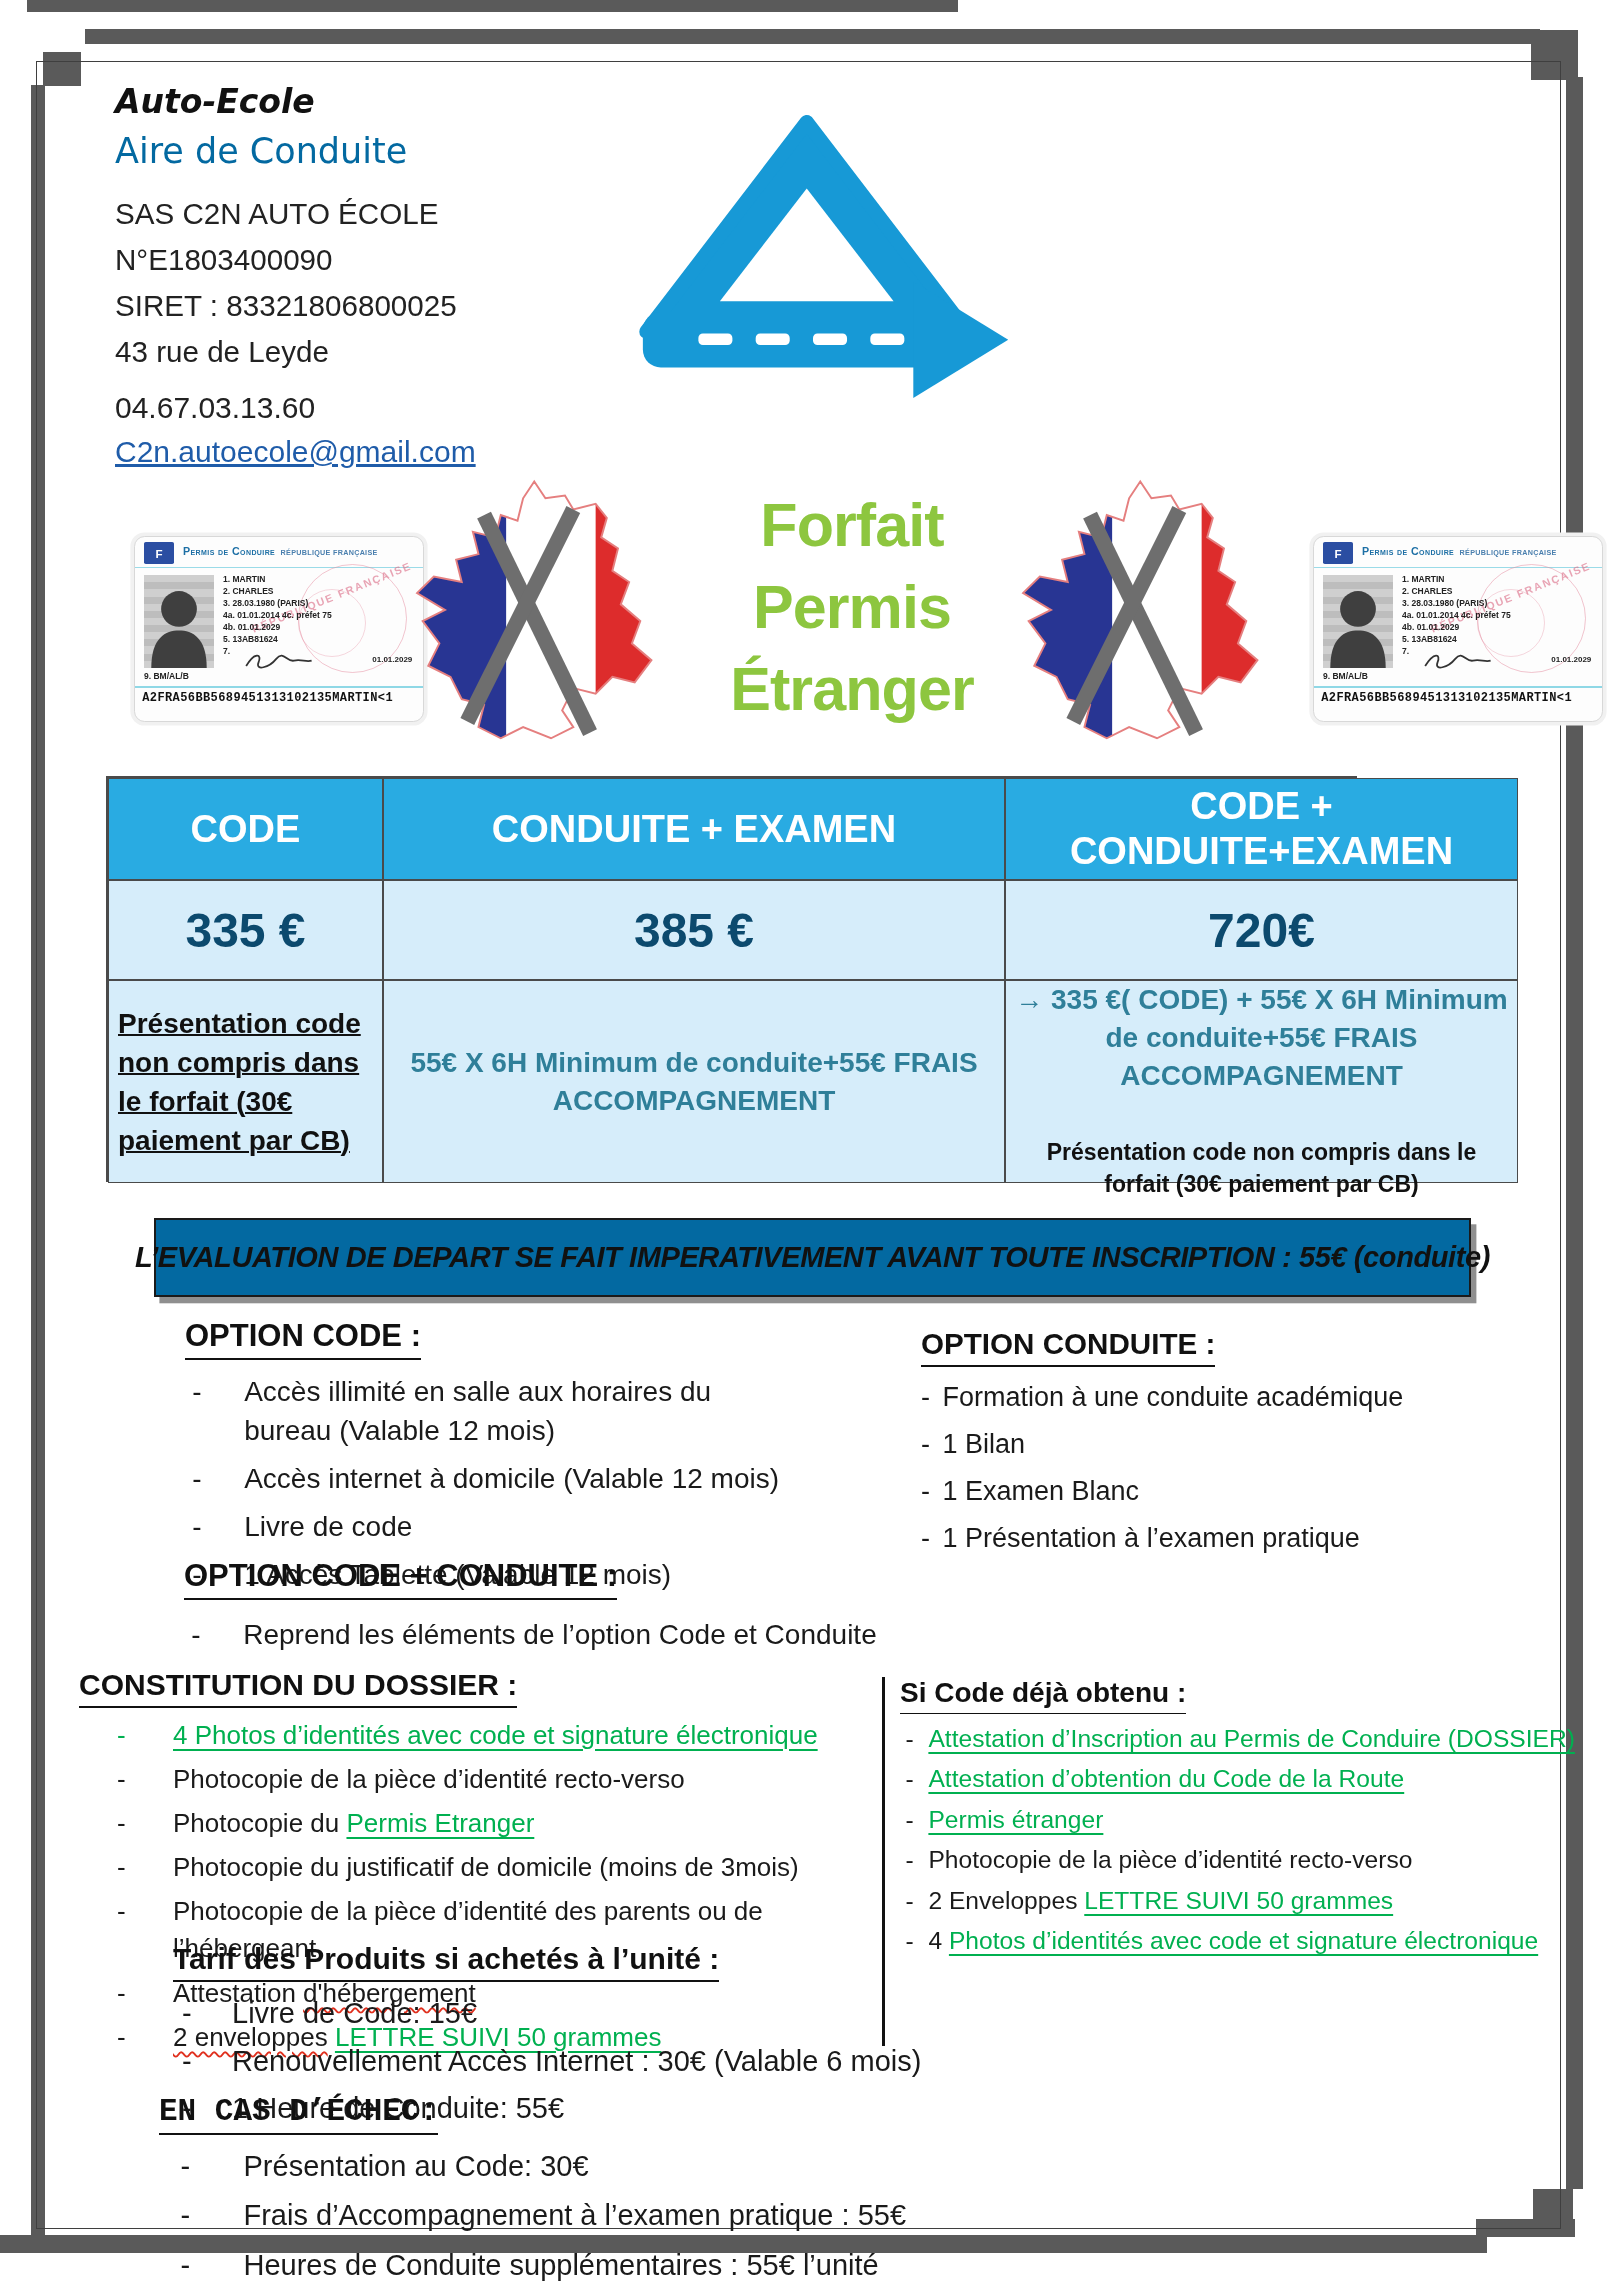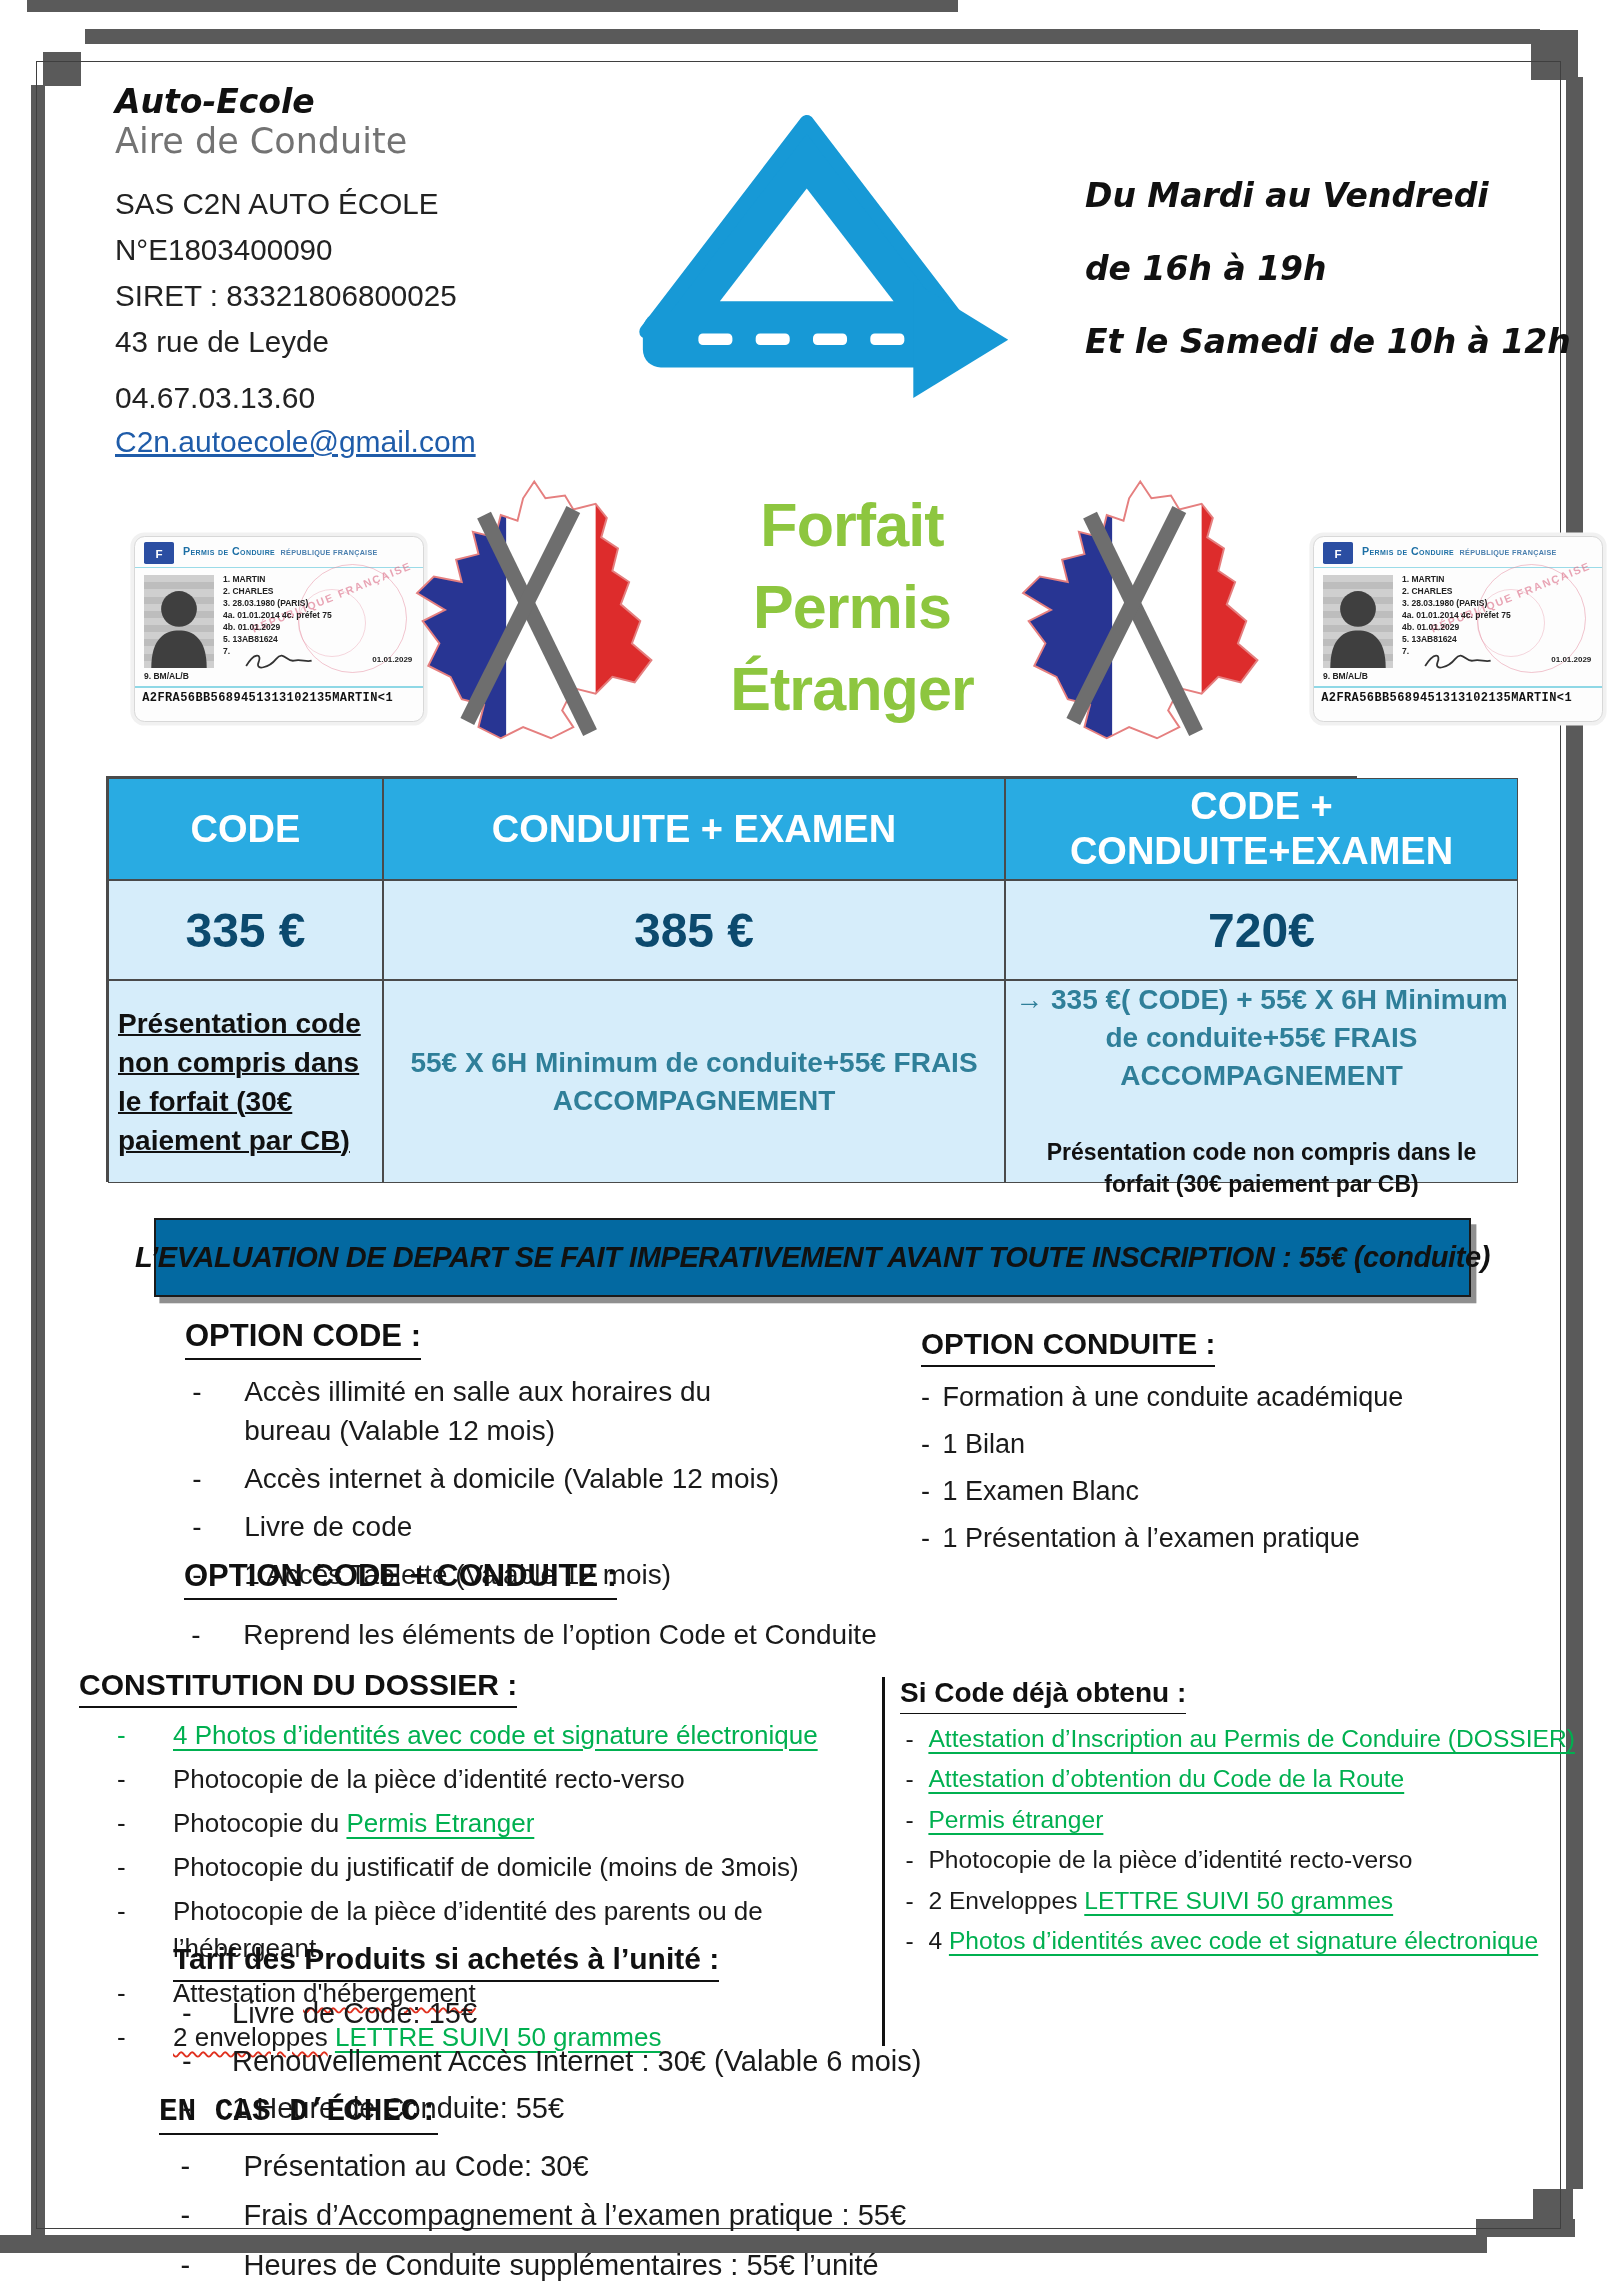--- a/index.html
+++ b/index.html
@@ -5,21 +5,21 @@
   html,body{margin:0;padding:0;background:#ffffff;}
   .page{position:relative;width:1622px;height:2293px;background:#fff;overflow:hidden;
         font-family:"Liberation Sans","DejaVu Sans",sans-serif;color:#1a1a1a;}
   
   .bar{position:absolute;background:#5a5a5a;}
   .thin-rect{position:absolute;left:36px;top:61px;width:1523px;height:2166px;
              border:1.8px solid #3f3f3f;}
   
   .hdr-left{position:absolute;left:115px;top:82px;}
   .brand1{font-family:"DejaVu Sans",sans-serif;font-size:33px;font-weight:bold;font-style:italic;color:#111;}
-  .brand2{font-family:"DejaVu Sans",sans-serif;font-size:35px;color:#737373;margin-top:0;}
+  .brand2{font-family:"DejaVu Sans",sans-serif;font-size:35px;color:#0369a1;margin-top:10px;}
   .hdr-info{margin-top:19.7px;font-size:29.6px;line-height:46px;color:#222;}
   .hdr-phone{margin-top:16px;font-size:30px;color:#222;}
   .hdr-email{margin-top:10.7px;font-size:30px;color:#1F5CA9;text-decoration:underline;cursor:pointer;display:inline-block;}
   .logo{position:absolute;left:616px;top:106px;width:394px;height:300px;}
   .hours{position:absolute;left:1085px;top:159px;font-family:"DejaVu Sans",sans-serif;
          font-size:33px;font-weight:bold;font-style:italic;color:#111;line-height:73px;}
   
   .main-title{position:absolute;left:700px;top:484px;width:304px;text-align:center;
               font-size:61px;font-weight:800;color:#8DC63F;line-height:82px;letter-spacing:-0.9px;}
   .map{position:absolute;width:322px;height:279px;}
@@ -141,25 +141,20 @@
     <rect x="30" y="230" width="330" height="62" rx="20" fill="#1799D6"></rect>
     <polygon points="332,196 438,261 332,326" fill="#1799D6"></polygon>
     <g fill="#ffffff">
       <rect x="92" y="254" width="38" height="13" rx="5"></rect>
       <rect x="156" y="254" width="38" height="13" rx="5"></rect>
       <rect x="220" y="254" width="38" height="13" rx="5"></rect>
       <rect x="284" y="254" width="38" height="13" rx="5"></rect>
     </g>
   </svg>
 
-  <div class="hours">
-    <div>Du Mardi au Vendredi</div>
-    <div>de 16h à 19h</div>
-    <div>Et le Samedi de 10h à 12h</div>
-  </div>
 
   <div class="pcard left">
     <div class="pc-head">
       <div class="pc-flag">F</div>
       <div class="pc-title"><span>Permis de Conduire</span><span class="pc-sub">RÉPUBLIQUE FRANÇAISE</span></div>
     </div>
     <div class="pc-guill1"></div>
     <div class="pc-guill2"></div>
     <div class="pc-water">RÉPUBLIQUE FRANÇAISE</div>
     <svg class="pc-photo" viewBox="0 0 78 104" style="position:absolute;">

